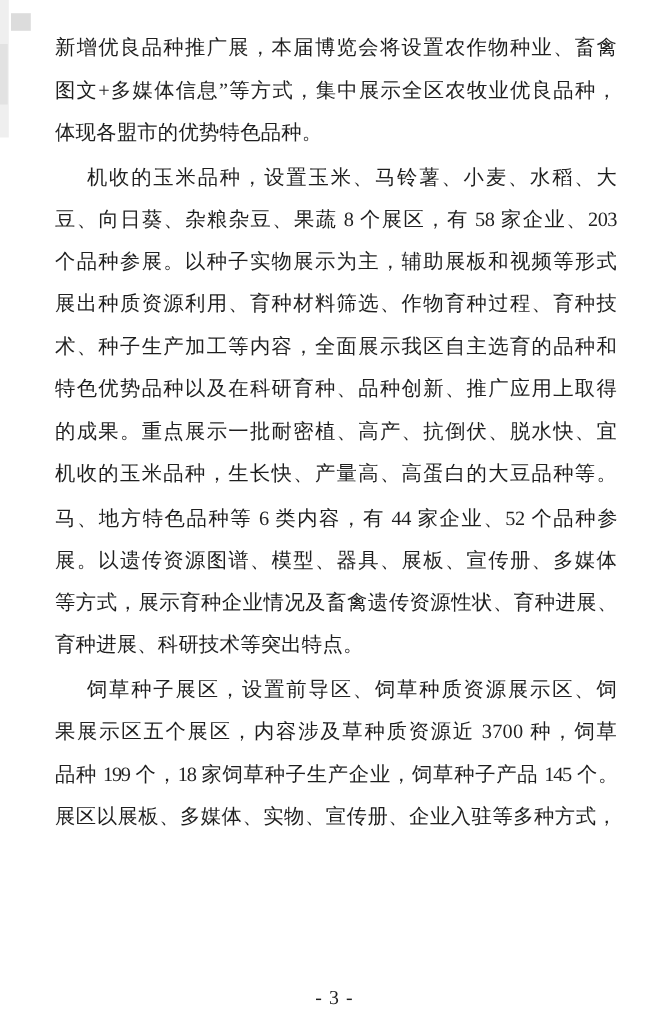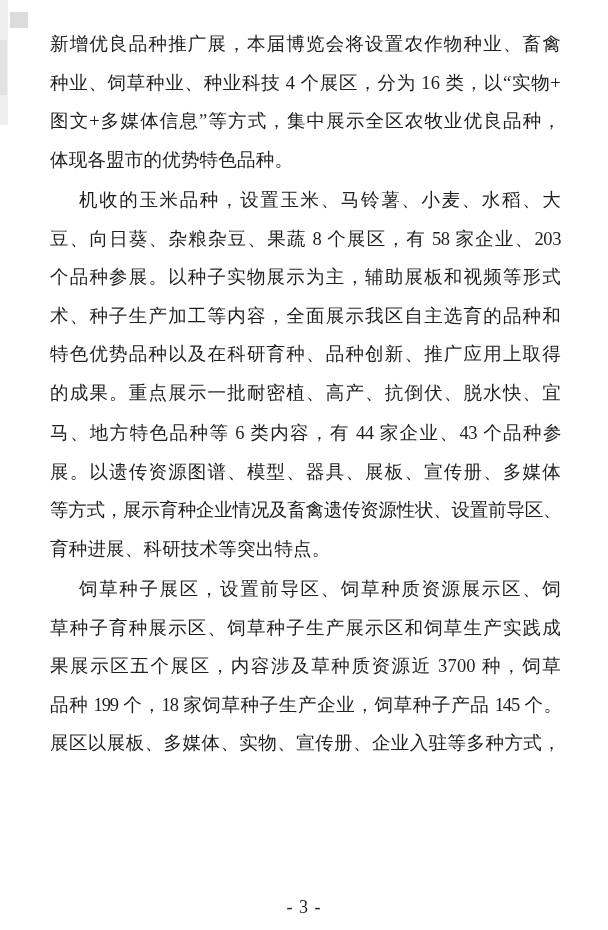--- a/index.html
+++ b/index.html
@@ -77,41 +77,41 @@
 
 <div class="page">
 
   <div class="artifact-band"></div>
   <div class="artifact-corner"></div>
   <div class="artifact-edge"></div>
 
   <div class="doc-body">
       <div class="paragraph">
         <div class="line">新增优良品种推广展，本届博览会将设置农作物种业、畜禽</div>
-        <div class="line">种业、饲草种业、种业科技 4 个展区，分为 16 类，以“实物+</div>
         <div class="line">图文+多媒体信息”等方式，集中展示全区农牧业优良品种，</div>
         <div class="line last-left">体现各盟市的优势特色品种。</div>
       </div>
       <div class="paragraph">
         <div class="line indent">机收的玉米品种，设置玉米、马铃薯、小麦、水稻、大</div>
         <div class="line tight">豆、向日葵、杂粮杂豆、果蔬 8 个展区，有 58 家企业、203</div>
         <div class="line">个品种参展。以种子实物展示为主，辅助展板和视频等形式</div>
+        <div class="line">展出种质资源利用、育种材料筛选、作物育种过程、育种技</div>
         <div class="line">术、种子生产加工等内容，全面展示我区自主选育的品种和</div>
         <div class="line">特色优势品种以及在科研育种、品种创新、推广应用上取得</div>
         <div class="line">的成果。重点展示一批耐密植、高产、抗倒伏、脱水快、宜</div>
+        <div class="line">机收的玉米品种，生长快、产量高、高蛋白的大豆品种等。</div>
       </div>
       <div class="paragraph">
-        <div class="line tight">马、地方特色品种等 6 类内容，有 44 家企业、43 个品种参</div>
+        <div class="line tight">马、地方特色品种等 6 类内容，有 44 家企业、52 个品种参</div>
         <div class="line">展。以遗传资源图谱、模型、器具、展板、宣传册、多媒体</div>
-        <div class="line tight">等方式，展示育种企业情况及畜禽遗传资源性状、设置前导区、</div>
+        <div class="line tight">等方式，展示育种企业情况及畜禽遗传资源性状、育种进展、</div>
         <div class="line last-left">育种进展、科研技术等突出特点。</div>
       </div>
       <div class="paragraph">
         <div class="line indent">饲草种子展区，设置前导区、饲草种质资源展示区、饲</div>
-        <div class="line">草种子育种展示区、饲草种子生产展示区和饲草生产实践成</div>
         <div class="line">果展示区五个展区，内容涉及草种质资源近 3700 种，饲草</div>
         <div class="line tighter">品种 199 个，18 家饲草种子生产企业，饲草种子产品 145 个。</div>
         <div class="line">展区以展板、多媒体、实物、宣传册、企业入驻等多种方式，</div>
       </div>
     </div>
 
   <div class="footer">
     <span class="page-number">- 3 -</span>
   </div>
 

